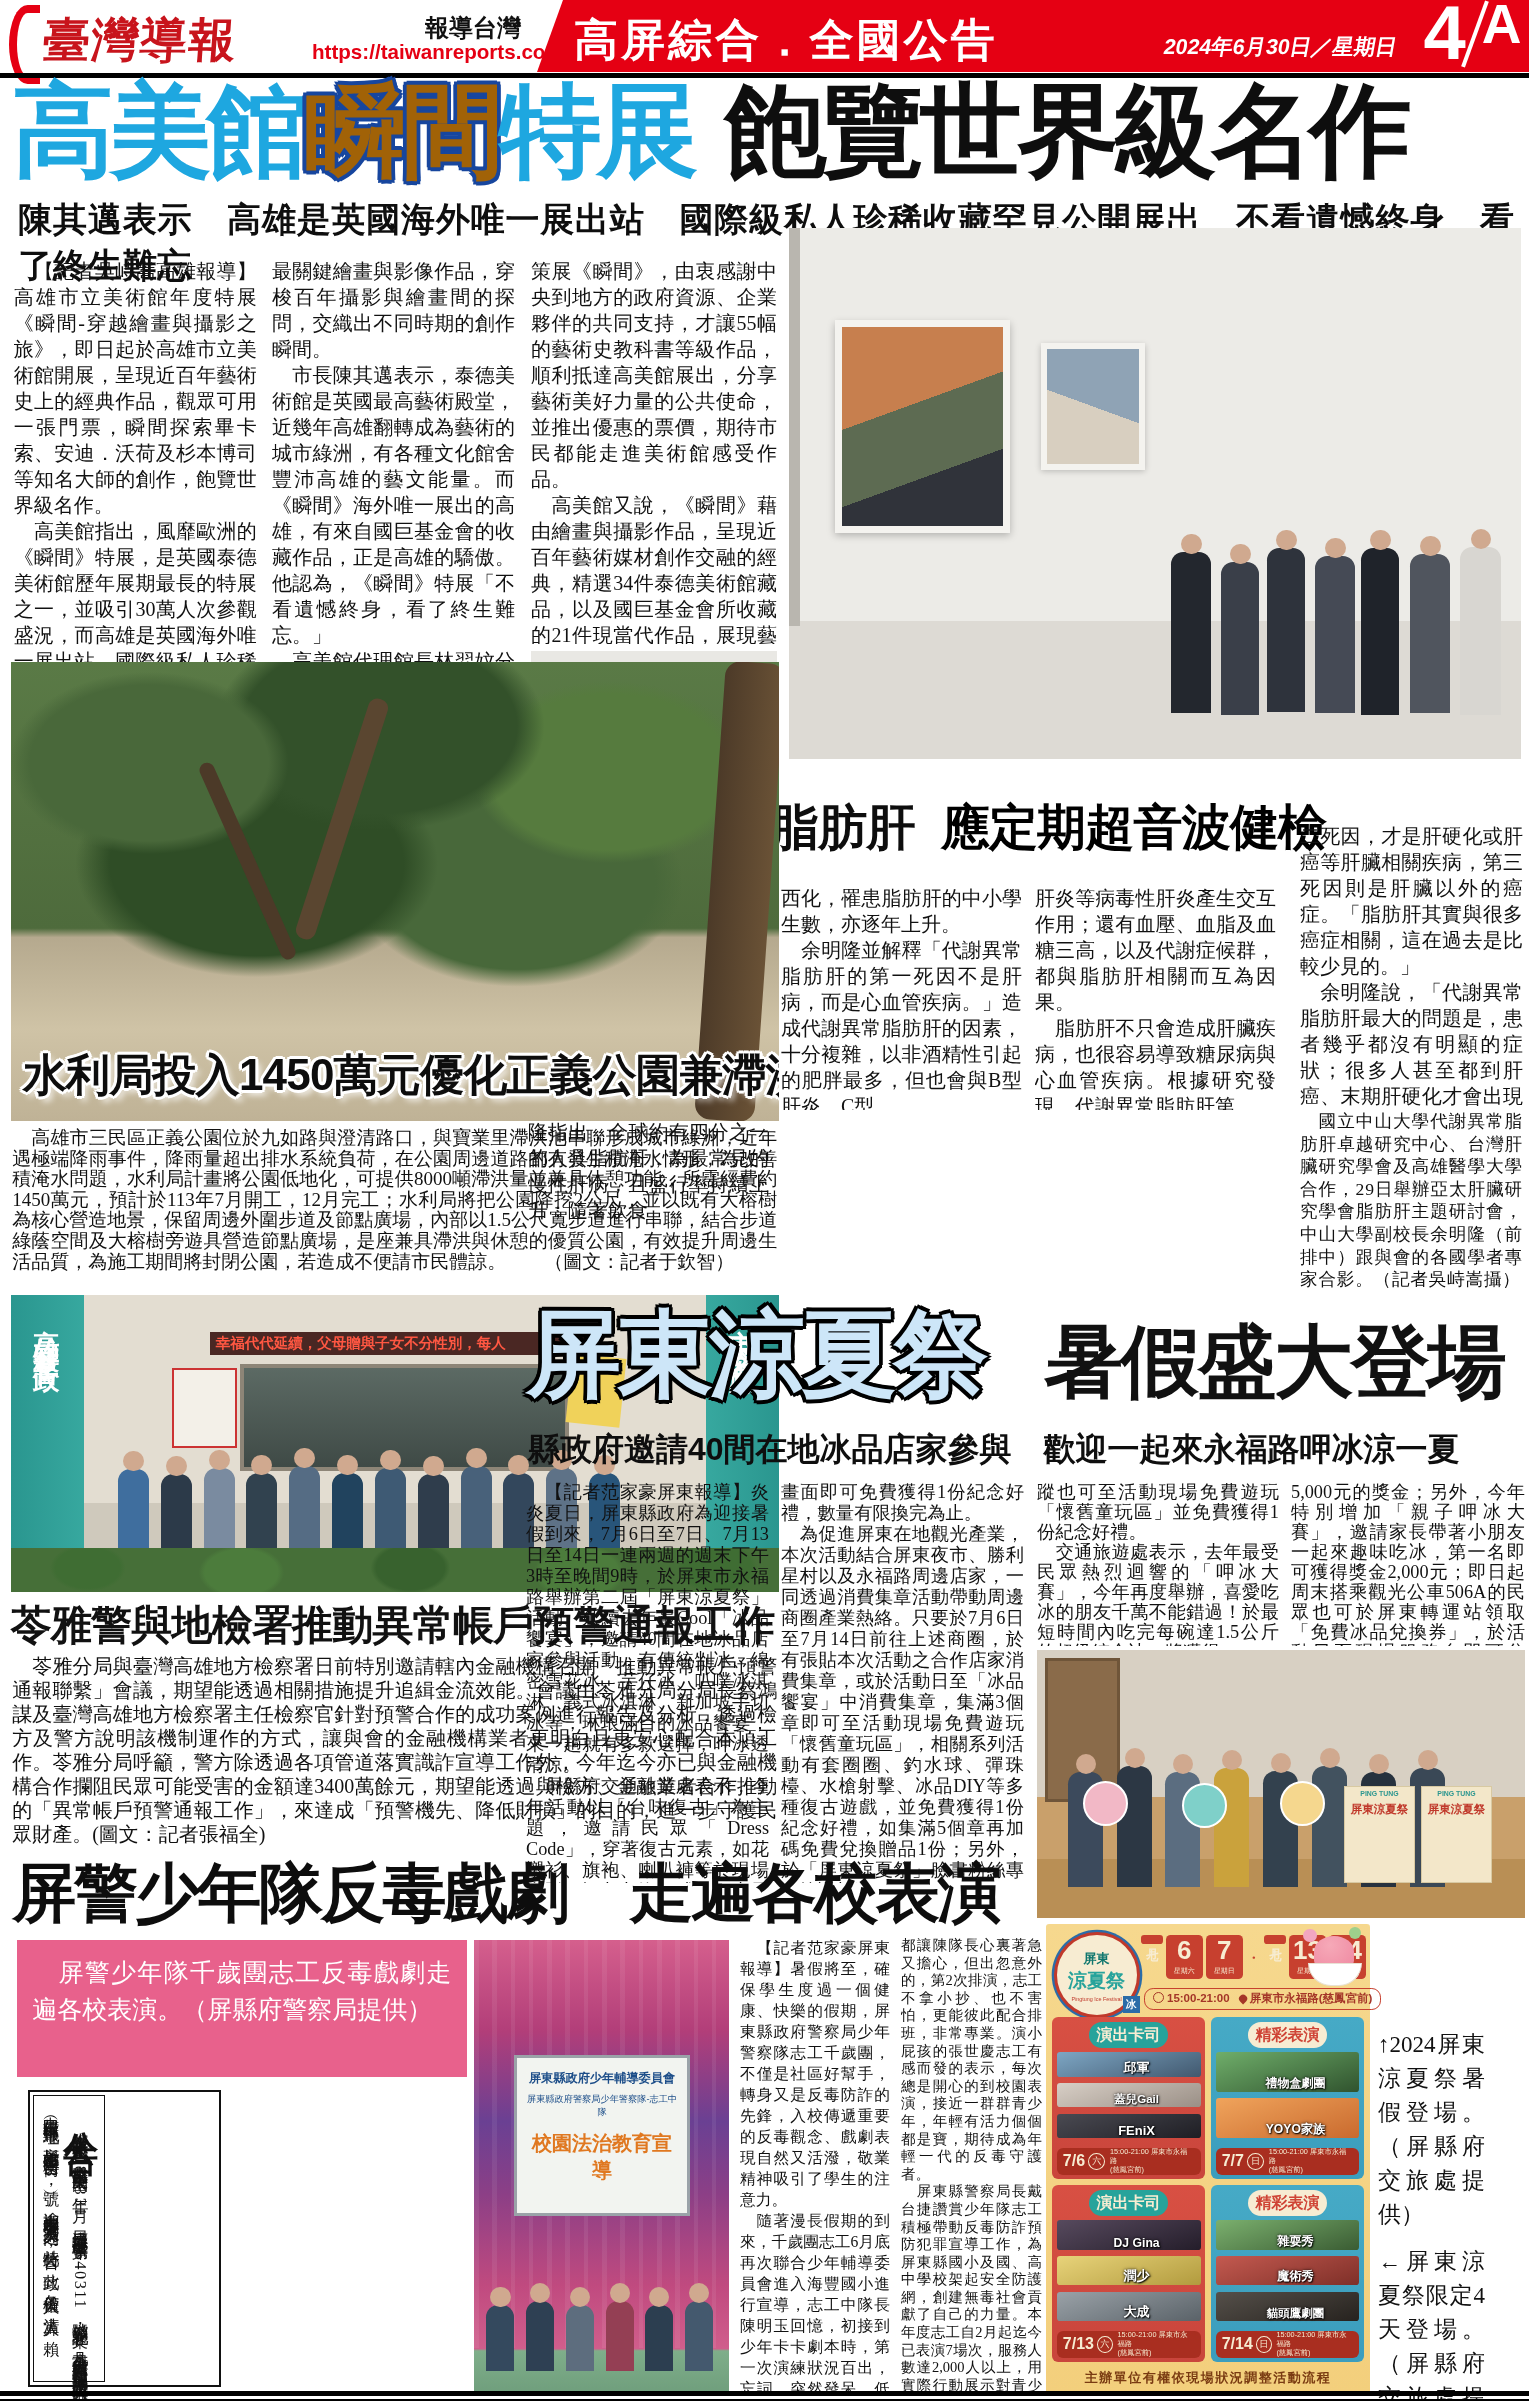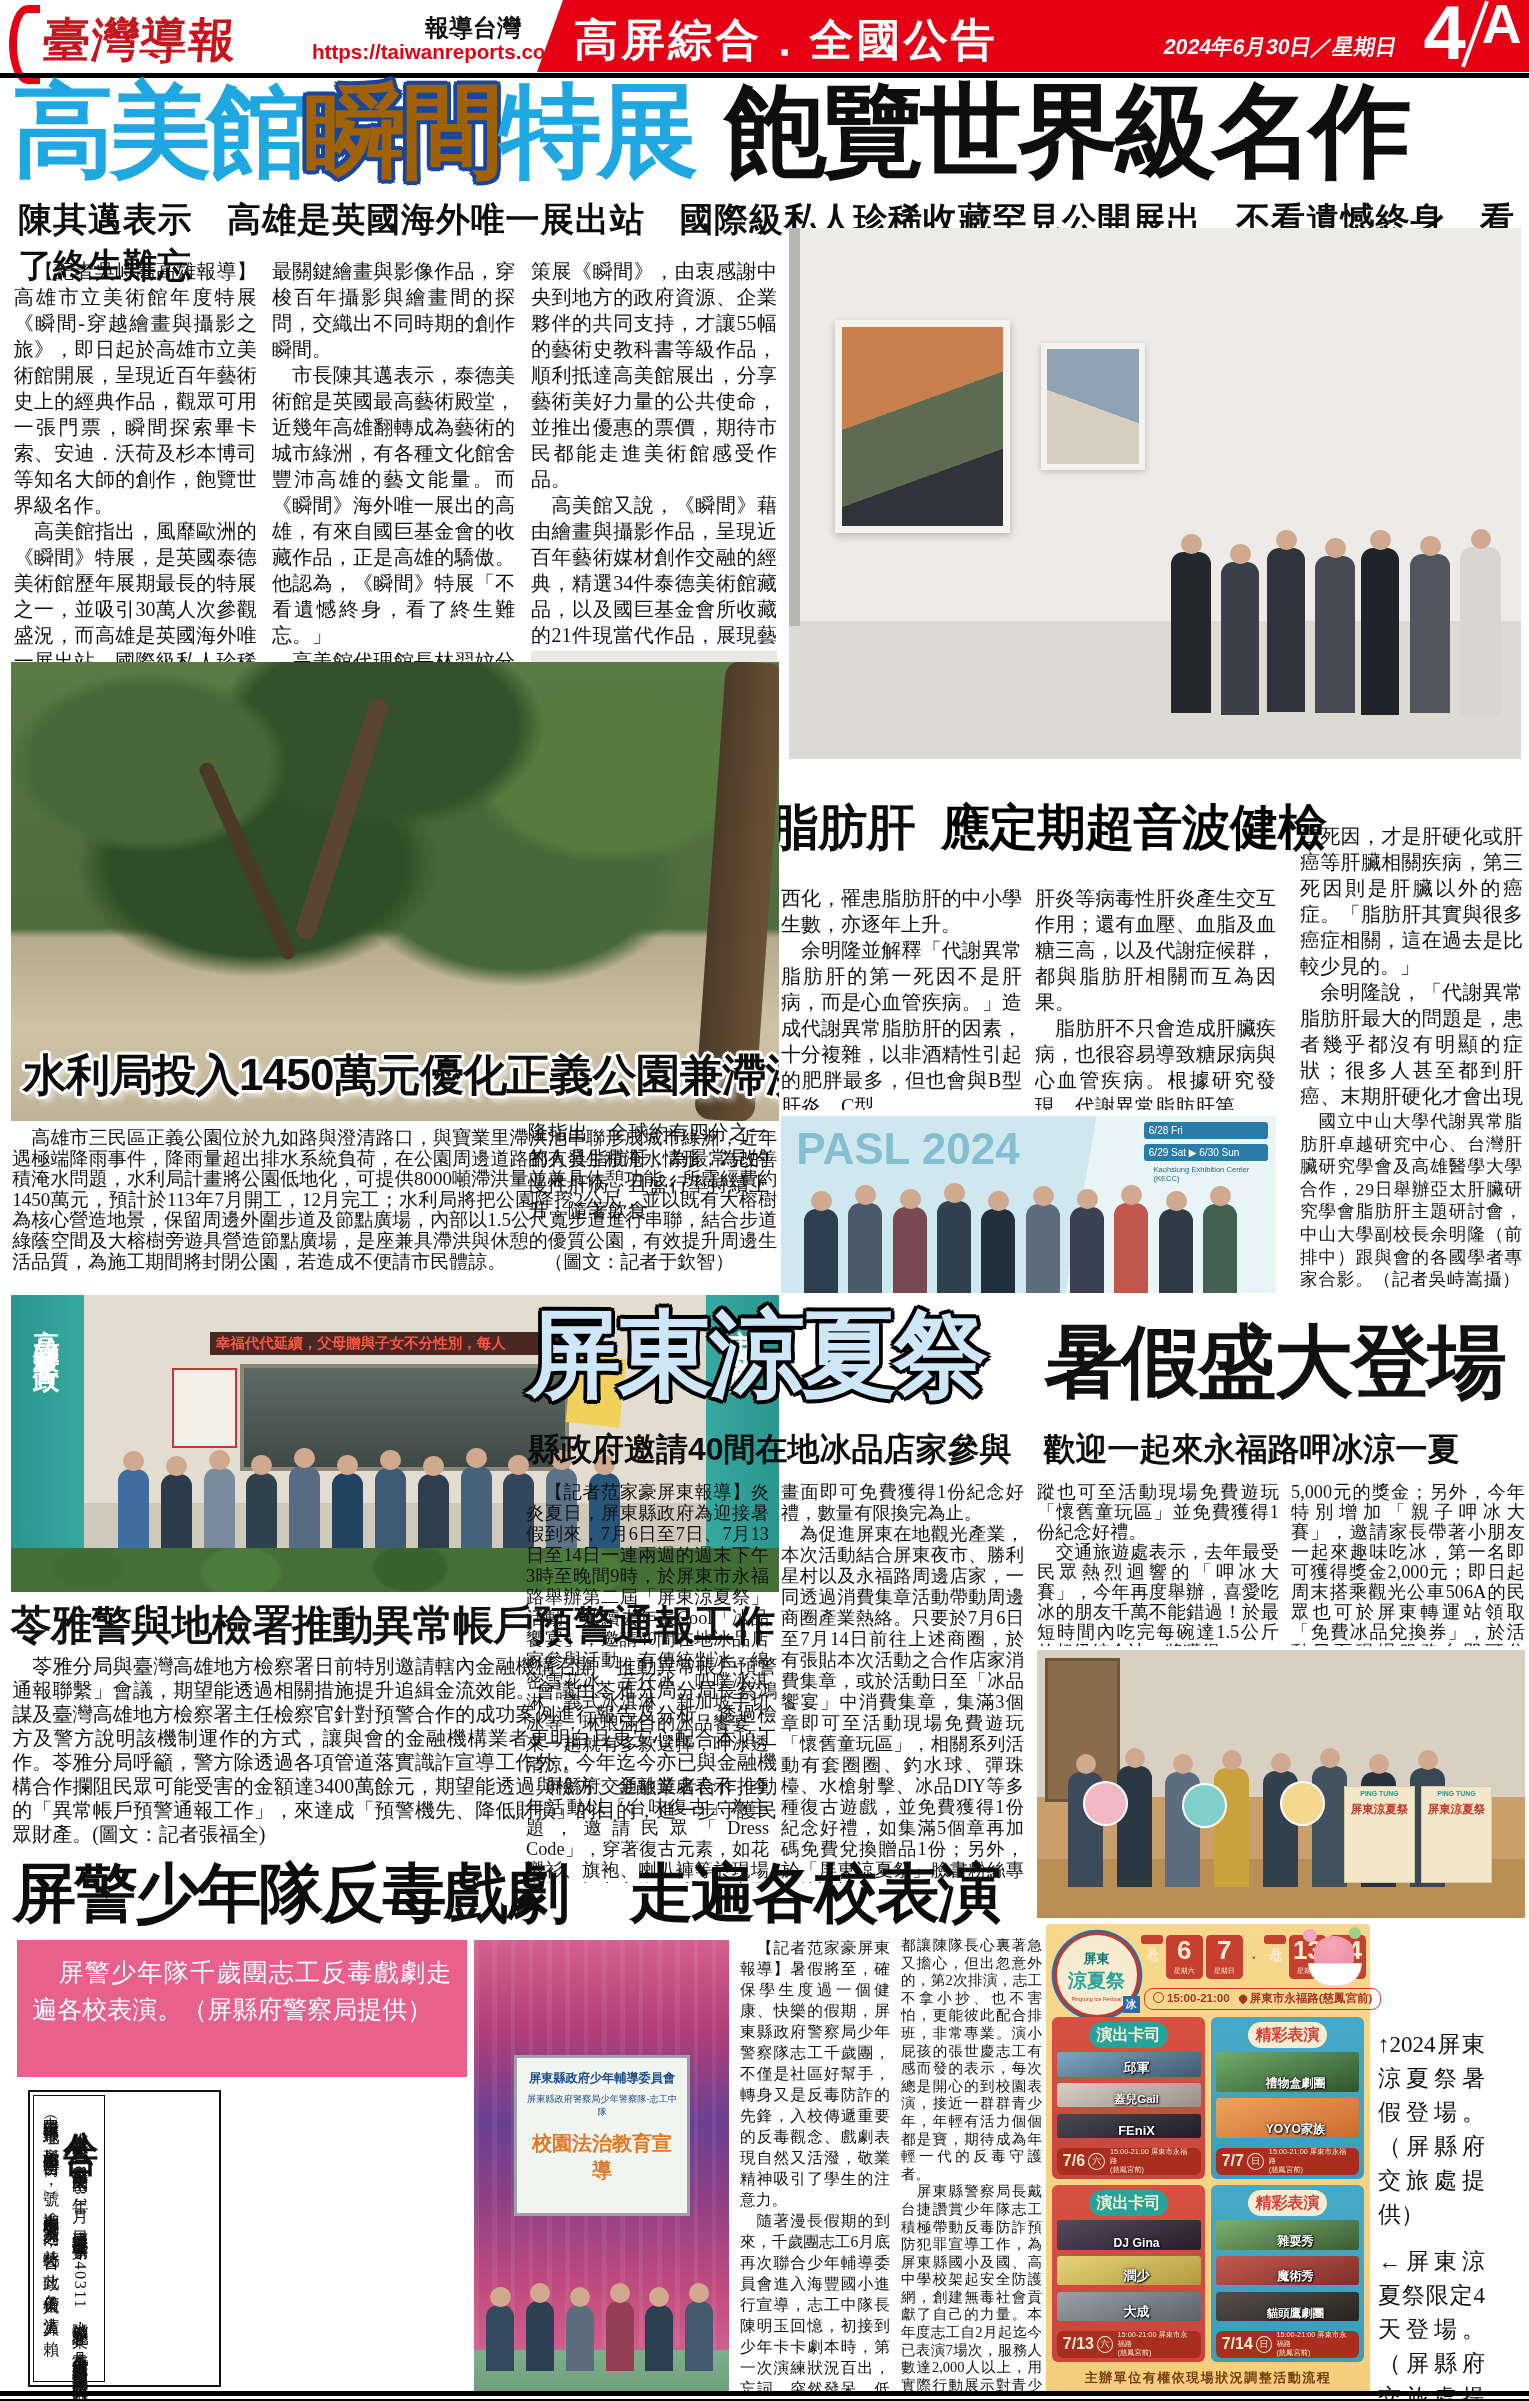--- a/index.html
+++ b/index.html
@@ -99,36 +99,20 @@
     <span class="sans" style="font-size:49px;font-weight:900;color:#000000;letter-spacing:-0.8px;">應定期超音波健檢</span>
   </div>
   <div class="abs bt" style="left:1300px;top:823px;width:223px;height:283px;">二死因，才是肝硬化或肝癌等肝臟相關疾病，第三死因則是肝臟以外的癌症。「脂肪肝其實與很多癌症相關，這在過去是比較少見的。」
 　余明隆說，「代謝異常脂肪肝最大的問題是，患者幾乎都沒有明顯的症狀；很多人甚至都到肝癌、末期肝硬化才會出現不適。」他建議，一定要定期做腹部超音波健康檢查，才能及早發現。</div>
   <div class="abs bt" style="left:528px;top:885px;width:241px;height:408px;">　【記者吳峙嵩高雄報導】台灣40歲以上的成人，近半數罹患代謝異常脂肪肝，國立中山大學代謝異常脂肪肝卓越研究中心、台灣肝臟研究學會及高雄醫學大學合作，29日舉辦亞太肝臟研究學會脂肪肝主題研討會，中山大副校長兼大會主席余明隆指出，全球約有四分之一的人具脂肪肝，為最常見的慢性肝病，且盛行率持續上升；隨著飲食</div>
   <div class="abs bt" style="left:781px;top:885px;width:241px;height:225px;">西化，罹患脂肪肝的中小學生數，亦逐年上升。
 　余明隆並解釋「代謝異常脂肪肝的第一死因不是肝病，而是心血管疾病。」造成代謝異常脂肪肝的因素，十分複雜，以非酒精性引起的肥胖最多，但也會與B型肝炎、C型</div>
   <div class="abs bt" style="left:1035px;top:885px;width:241px;height:225px;">肝炎等病毒性肝炎產生交互作用；還有血壓、血脂及血糖三高，以及代謝症候群，都與脂肪肝相關而互為因果。
 　脂肪肝不只會造成肝臟疾病，也很容易導致糖尿病與心血管疾病。根據研究發現，代謝異常脂肪肝第</div>
 
-  <div class="abs" style="left:781px;top:1116px;width:495px;height:177px;background:linear-gradient(100deg,#cfe7ee 0 60%,#e9f4f6 60% 100%);overflow:hidden;">
-    <div class="abs sans" style="left:15.3px;top:7.6px;font-size:44px;font-weight:900;color:rgba(42,140,170,.45);">PASL 2024</div>
-    <div class="abs sans" style="right:7.6px;top:6.1px;width:115px;background:#2a7ca8;color:#fff;font-size:10px;padding:3.1px 4.6px;border-radius:3.1px;">6/28 Fri</div>
-    <div class="abs sans" style="right:7.6px;top:27.5px;width:115px;background:#2a7ca8;color:#fff;font-size:10px;padding:3.1px 4.6px;border-radius:3.1px;">6/29 Sat ▶ 6/30 Sun</div>
-    <div class="abs sans" style="right:7.6px;top:49px;width:115px;color:#23667e;font-size:7.6px;">Kaohsiung Exhibition Center (KECC)</div>
-    <div class="pp" style="left:23px;bottom:0;width:34px;height:84px;background:#2c3e50;"></div>
-    <div class="pp" style="left:67px;bottom:0;width:34px;height:90px;background:#4a5a6a;"></div>
-    <div class="pp" style="left:112px;bottom:0;width:34px;height:86px;background:#7a4a52;"></div>
-    <div class="pp" style="left:156px;bottom:0;width:34px;height:92px;background:#30414f;"></div>
-    <div class="pp" style="left:200px;bottom:0;width:34px;height:84px;background:#21303c;"></div>
-    <div class="pp" style="left:245px;bottom:0;width:34px;height:89px;background:#5d6d7e;"></div>
-    <div class="pp" style="left:289px;bottom:0;width:34px;height:86px;background:#384252;"></div>
-    <div class="pp" style="left:333px;bottom:0;width:34px;height:90px;background:#c2574e;"></div>
-    <div class="pp" style="left:378px;bottom:0;width:34px;height:84px;background:#2e3a46;"></div>
-    <div class="pp" style="left:422px;bottom:0;width:34px;height:89px;background:#446155;"></div>
-  </div>
   <div class="abs bt" style="left:1300px;top:1110px;width:223px;height:187px;font-size:17.6px;line-height:22.6px;letter-spacing:0.8px;">　國立中山大學代謝異常脂肪肝卓越研究中心、台灣肝臟研究學會及高雄醫學大學合作，29日舉辦亞太肝臟研究學會脂肪肝主題研討會，中山大學副校長余明隆（前排中）跟與會的各國學者專家合影。（記者吳峙嵩攝）</div>
 
   <div class="abs" style="left:10.7px;top:662px;width:768px;height:459px;overflow:hidden;background:
       radial-gradient(199px 130px at 18% 22%,#49683a 0 60%,transparent 70%),
       radial-gradient(229px 145px at 48% 14%,#33512a 0 60%,transparent 72%),
       radial-gradient(199px 130px at 78% 24%,#567b3e 0 60%,transparent 70%),
       radial-gradient(245px 153px at 32% 44%,#2f4d26 0 60%,transparent 74%),
       radial-gradient(229px 145px at 66% 48%,#48683a 0 60%,transparent 72%),
       linear-gradient(180deg,#5a7a46 0%,#4e6b3c 58%,#b5a98e 60%,#cfc3a6 80%,#bfb296 100%);">
     <div class="abs" style="left:321px;top:31px;width:20px;height:252px;background:#5a4630;transform:rotate(18deg);border-radius:9.2px;"></div>

